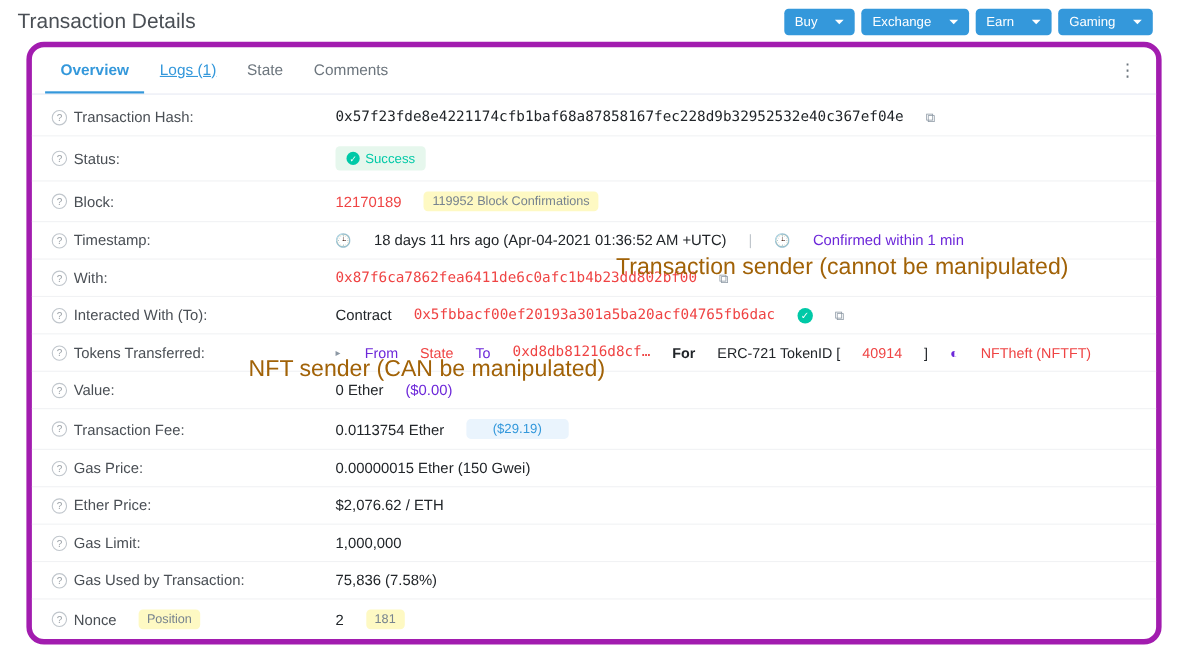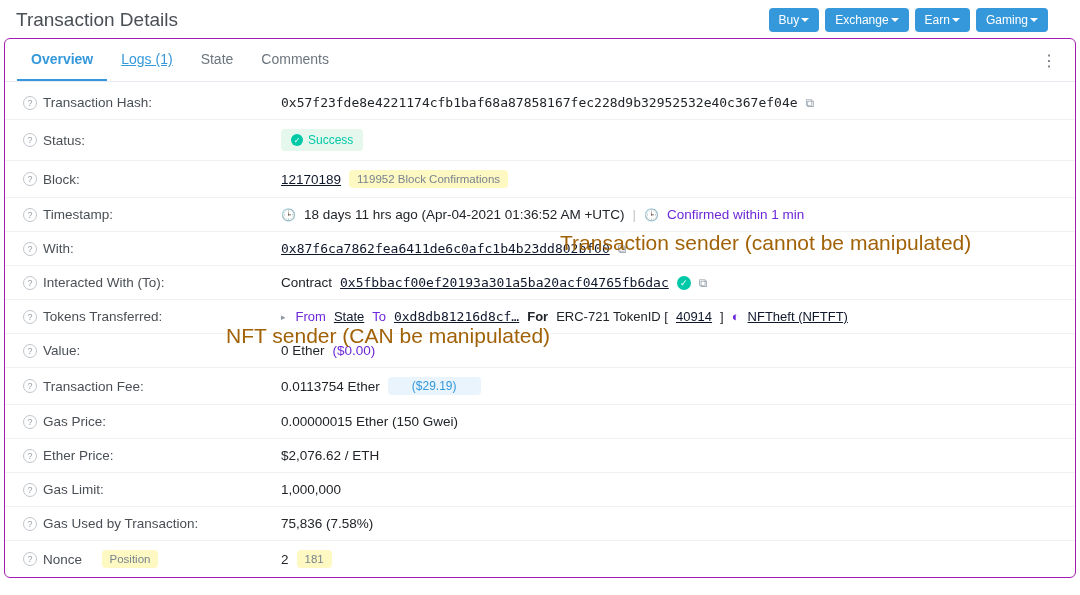--- a/index.html
+++ b/index.html
@@ -28,33 +28,33 @@
   .btn {
     background: #3498db;
     color: #fff;
     border: none;
     border-radius: 4px;
     padding: 5px 10px;
     font-size: 12px;
     cursor: pointer;
     display: inline-flex;
     align-items: center;
-    gap: 2px;
+    gap: 16px;
   }
   .btn .caret {
     display: inline-block;
     width: 0; height: 0;
     border-left: 4px solid transparent;
     border-right: 4px solid transparent;
     border-top: 4px solid #fff;
   }
   .card {
-    margin: 0 4px;
-    border: 1px solid #a21caf;
-    border-radius: 6px;
+    margin: 0 24px;
+    border: 5px solid #a21caf;
+    border-radius: 16px;
     background: #fff;
   }
   .tabs {
     display: flex;
     align-items: center;
     border-bottom: 1px solid #e7eaf3;
     padding: 0 12px;
     position: relative;
   }
   .tab {
@@ -104,27 +104,27 @@
     border-radius: 50%;
     align-items: center;
     justify-content: center;
     font-size: 9px;
     color: #9aa0a6;
   }
   .value-cell {
     flex: 1;
     display: flex;
     align-items: center;
-    gap: 8px;
+    gap: 20px;
     color: #212529;
     flex-wrap: wrap;
     min-width: 0;
   }
   .mono { font-family: ui-monospace, Menlo, Consolas, monospace; font-size: 13px; }
-  .link-txt { color: #0f172a; cursor: pointer; text-decoration: underline; }
+  .link-txt { color: #ef4444; cursor: pointer; }
   .badge-success {
     background: #e6f7ed;
     color: #00c9a7;
     border-radius: 4px;
     padding: 4px 10px;
     font-size: 12px;
     display: inline-flex;
     align-items: center;
     gap: 5px;
   }

